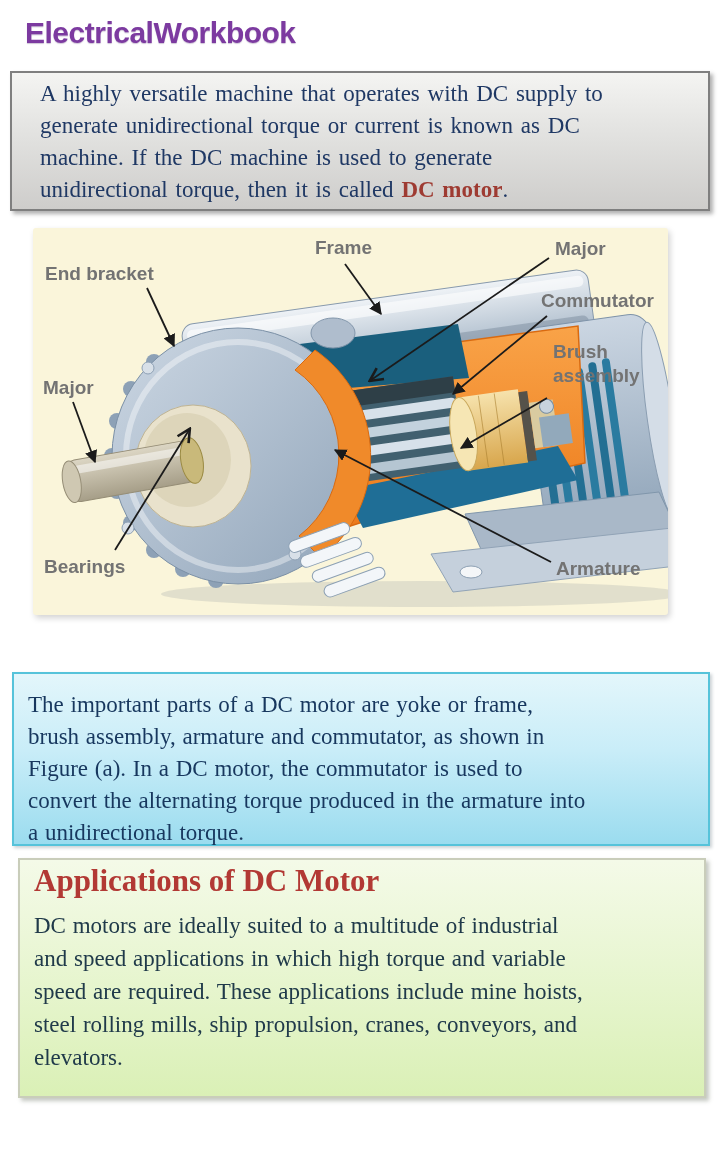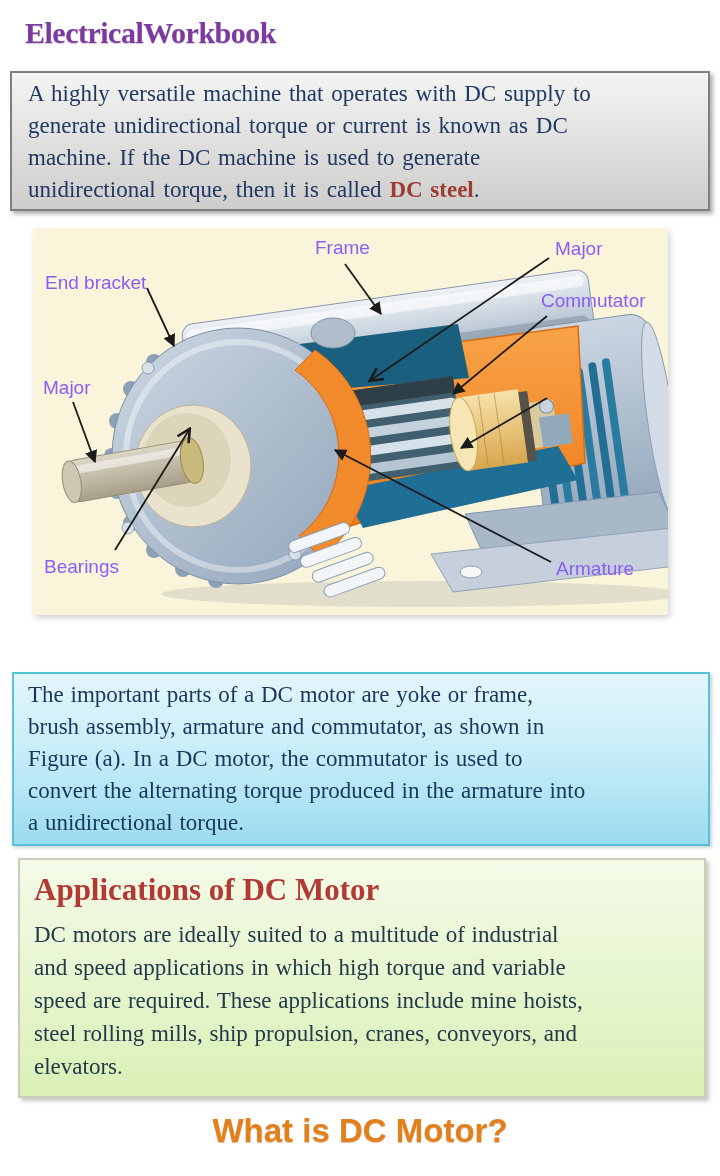--- a/index.html
+++ b/index.html
@@ -2,70 +2,70 @@
 <html><head>
 <meta charset="utf-8">
 <style>
   * { margin:0; padding:0; box-sizing:border-box; }
   html,body { width:720px; background:#ffffff; }
   body { font-family:"Liberation Serif", serif; }
   .page { position:relative; width:720px; height:1176px; background:#ffffff; overflow:hidden; }
 
   .logo {
     position:absolute; left:25px; top:16px;
-    font-family:Liberation Serif, serif; font-weight:bold;
+    font-family:Liberation Sans, sans-serif; font-weight:bold;
     font-size:30px; letter-spacing:-0.5px; color:#7c3aa0;
     text-shadow:0 1px 1px rgba(60,20,90,0.25);
     text-align:center;
   }
 
   .box { position:absolute; border-style:solid; }
   .pre { white-space:pre-line; }
 
   .intro-box {
     left:10px; top:71px; width:700px; height:140px;
     border-width:2px; border-color:#7f7f7f;
     background:linear-gradient(180deg,#f4f4f2 0%,#e2e2e0 45%,#cecdcb 100%);
     box-shadow:3px 3px 4px rgba(80,80,80,0.45);
-    padding:5px 16px;
+    padding:5px 28px;
     font-size:23px; line-height:32px; color:#1f3864; word-spacing:2px;
   }
   .intro-box .hl { color:#9e3b32; font-weight:bold; }
 
   .figure-box {
     position:absolute; left:33px; top:228px; width:635px; height:387px;
     background:#faf5da; border-radius:3px;
     box-shadow:2px 3px 6px rgba(0,0,0,0.18);
   }
   .figure-box svg { position:absolute; left:0; top:0; width:100%; height:100%; }
   .fig-label {
     position:absolute; font-family:"Liberation Sans", sans-serif;
-    font-size:19px; line-height:24px; color:#8b5cf6; white-space:pre-line;
+    font-size:19px; line-height:24px; color:#737373; white-space:pre-line;font-weight:bold;
   }
 
   .caption {
     position:absolute; left:0; top:631px; width:720px; text-align:center;
     font-size:24px; color:#1f3864;
   }
 
   .parts-box {
     left:12px; top:672px; width:698px; height:174px;
     border-width:2px; border-color:#56c3da;
     background:linear-gradient(180deg,#e3f6fb 0%,#c9edf8 45%,#9bdcef 100%);
     box-shadow:2px 2px 3px rgba(90,110,120,0.3);
-    padding:5px 14px;
+    padding:15px 14px;
     font-size:23px; line-height:32px; color:#17375e; word-spacing:1px;
   }
 
   .apps-box {
     left:18px; top:858px; width:688px; height:240px;
     border-width:2px; border-color:#c9cdba;
     background:linear-gradient(180deg,#f4fae8 0%,#e6f5cd 55%,#daf0b6 100%);
     box-shadow:3px 3px 4px rgba(90,100,80,0.35);
-    padding:10px 14px 6px 14px;
+    padding:1px 14px 6px 14px;
   }
   .apps-heading {
     font-size:31px; font-weight:bold; color:#b23934;
     line-height:40px; margin-bottom:8px;
   }
   .apps-text { font-size:23px; line-height:33px; color:#203a4a; word-spacing:1px; }
 
   .footer-q {
     position:absolute; left:0; top:1112px; width:720px; text-align:center;
     font-family:"Liberation Sans", sans-serif; font-weight:bold;
@@ -77,21 +77,21 @@
 <body>
 
 <div class="page">
 
   <div class="logo">ElectricalWorkbook</div>
 
   <div class="box intro-box">
     <p><span class="pre">A highly versatile machine that operates with DC supply to
 generate unidirectional torque or current is known as DC
 machine. If the DC machine is used to generate
-unidirectional torque, then it is called </span><span class="hl">DC steel</span><span>.</span></p>
+unidirectional torque, then it is called </span><span class="hl">DC motor</span><span>.</span></p>
   </div>
 
   <div class="figure-box">
     <svg viewBox="0 0 635 387">
       <defs>
         <linearGradient id="gSteel" x1="0" y1="0" x2="0" y2="1">
           <stop offset="0" stop-color="#eef2f6"></stop>
             <stop offset="1" stop-color="#a9b9c9"></stop>
         </linearGradient>
         <linearGradient id="gSteel2" x1="0" y1="0" x2="0" y2="1">
@@ -220,22 +220,24 @@
         <line x1="514" y1="88" x2="420" y2="166" marker-end="url(#ahSolid)"></line>
         <line x1="514" y1="170" x2="428" y2="220" marker-end="url(#ahSolid)"></line>
         <line x1="40" y1="174" x2="62" y2="234" marker-end="url(#ahSolid)"></line>
         <line x1="82" y1="322" x2="156" y2="202" marker-end="url(#ahOpen)"></line>
         <line x1="518" y1="334" x2="302" y2="222" marker-end="url(#ahSolid)"></line>
       </g>
     </svg>
 
     <div class="fig-label" style="left:282px; top:8px;">Frame</div>
     <div class="fig-label" style="left:522px; top:9px;">Major</div>
-    <div class="fig-label" style="left:12px;  top:43px;">End bracket</div>
+    <div class="fig-label" style="left:12px;  top:34px;">End bracket</div>
     <div class="fig-label" style="left:508px; top:61px;">Commutator</div>
+    <div class="fig-label" style="left:520px; top:112px;">Brush
+assembly</div>
     <div class="fig-label" style="left:10px;  top:148px;">Major</div>
     <div class="fig-label" style="left:11px;  top:327px;">Bearings</div>
     <div class="fig-label" style="left:523px; top:329px;">Armature</div>
   </div>
 
 
   <div class="box parts-box">
     <p class="pre">The important parts of a DC motor are yoke or frame,
 brush assembly, armature and commutator, as shown in
 Figure (a). In a DC motor, the commutator is used to
@@ -245,15 +247,14 @@
 
   <div class="box apps-box">
     <h2 class="apps-heading">Applications of DC Motor</h2>
     <p class="apps-text pre">DC motors are ideally suited to a multitude of industrial
 and speed applications in which high torque and variable
 speed are required. These applications include mine hoists,
 steel rolling mills, ship propulsion, cranes, conveyors, and
 elevators.</p>
   </div>
 
-  <div class="footer-q">What is DC Motor?</div>
 
 </div>
 
 </body></html>

